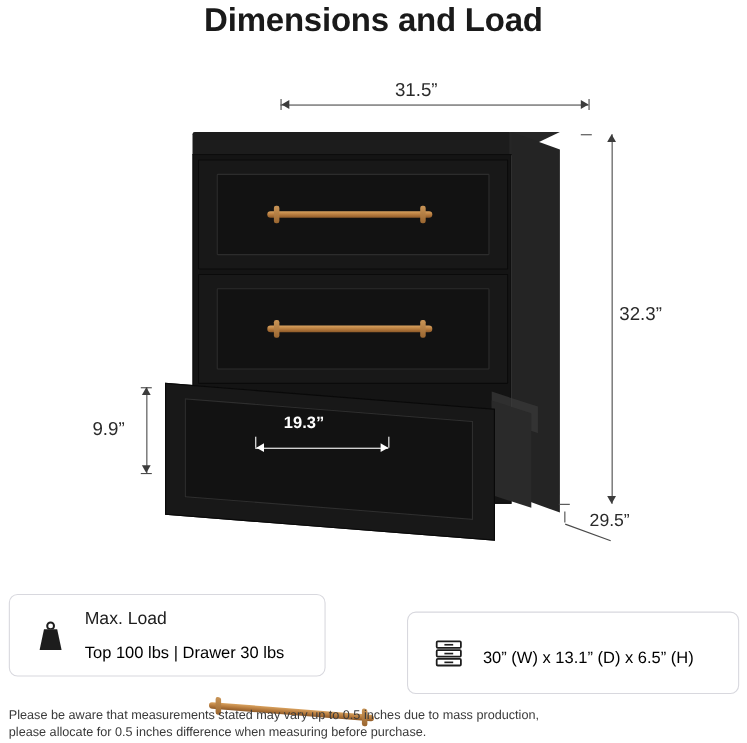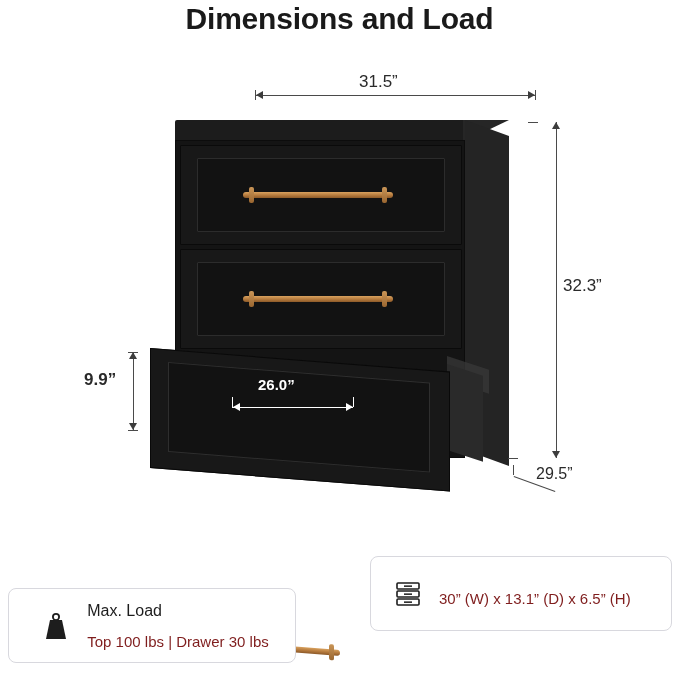--- a/index.html
+++ b/index.html
@@ -242,40 +242,40 @@
   .infobox {
     position: absolute;
     border: 1px solid #d8d8de;
     border-radius: 8px;
     box-sizing: border-box;
     background: #fff;
     display: flex;
     align-items: center;
     padding: 0 16px;
   }
-  .box-left { left: 8px; top: 588px; width: 288px; height: 75px; justify-content: center; }
+  .box-left { left: 8px; top: 540px; width: 288px; height: 75px; }
   .box-right { left: 370px; top: 556px; width: 302px; height: 75px; }
   .infobox .icon {
     flex: 0 0 auto;
     width: 42px;
     display: flex;
     align-items: center;
     justify-content: center;
   }
   .infobox .txt {
     margin-left: 10px;
   }
   .infobox .line1 {
     font-size: 16px;
     color: #1d1d1d;
     line-height: 21px;
   }
   .infobox .line2 {
     font-size: 15px;
-    color: #7f1d1d;
+    color: #000000;
     line-height: 21px;
     margin-top: 10px;
   }
   .footnote {
     position: absolute;
     left: 8px;
     top: 644px;
     width: 640px;
     font-size: 11.5px;
     color: #3a3a3a;
@@ -331,28 +331,28 @@
 
     <div class="dimline h" style="left:514px; top:416px; width:44px; transform: rotate(20deg); transform-origin:left top;"></div>
     <div class="tick v" style="left:513px; top:405px;"></div>
     <div class="dimlabel" style="left:536px; top:405px; font-size:16px;">29.5”</div>
 
     <div class="tick h" style="left:128px; top:292px;"></div>
     <div class="tick h" style="left:128px; top:370px;"></div>
     <div class="dimline v" style="left:133px; top:292px; height:78px;"></div>
     <div class="arrow up" style="left:129px; top:292px;"></div>
     <div class="arrow down" style="left:129px; top:363px;"></div>
-    <div class="dimlabel" style="left:84px; top:310px;font-weight:bold;">9.9”</div>
+    <div class="dimlabel" style="left:84px; top:320px;">9.9”</div>
 
     <div class="tick v" style="left:232px; top:337px; background:#ffffff;"></div>
     <div class="tick v" style="left:353px; top:337px; background:#ffffff;"></div>
     <div class="dimline h" style="left:232px; top:347px; width:121px; background:#ffffff;"></div>
     <div class="arrow left" style="left:233px; top:343px; border-right-color:#ffffff;"></div>
     <div class="arrow right" style="left:346px; top:343px; border-left-color:#ffffff;"></div>
-    <div class="dimlabel white" style="left:258px; top:316px;">26.0”</div>
+    <div class="dimlabel white" style="left:258px; top:316px;">19.3”</div>
   </div>
 
   <div class="infobox box-left">
     <div class="icon">
       <svg width="30" height="32" viewBox="0 0 30 32" aria-hidden="true">
         <path d="M9 10 L21 10 L25 29 L5 29 Z" fill="#1d1d1d"></path>
         <path d="M15 3 a4 4 0 0 1 4 4 a4 4 0 0 1 -1.6 3.2 L12.6 10.2 A4 4 0 0 1 11 7 a4 4 0 0 1 4 -4 z" fill="#1d1d1d"></path>
         <circle cx="15" cy="7" r="2.2" fill="#ffffff"></circle>
       </svg>
     </div>
@@ -371,14 +371,18 @@
         <rect x="12" y="7.4" width="8" height="1.5" fill="#1d1d1d"></rect>
         <rect x="12" y="15.4" width="8" height="1.5" fill="#1d1d1d"></rect>
         <rect x="12" y="23.4" width="8" height="1.5" fill="#1d1d1d"></rect>
       </svg>
     </div>
     <div class="txt">
       <div class="line2">30” (W) x 13.1” (D) x 6.5” (H)</div>
     </div>
   </div>
 
+  <div class="footnote">
+    <div>Please be aware that measurements stated may vary up to 0.5 inches due to mass production,</div>
+    <div>please allocate for 0.5 inches difference when measuring before purchase.</div>
+  </div>
 
 </div>
 
 </body></html>

